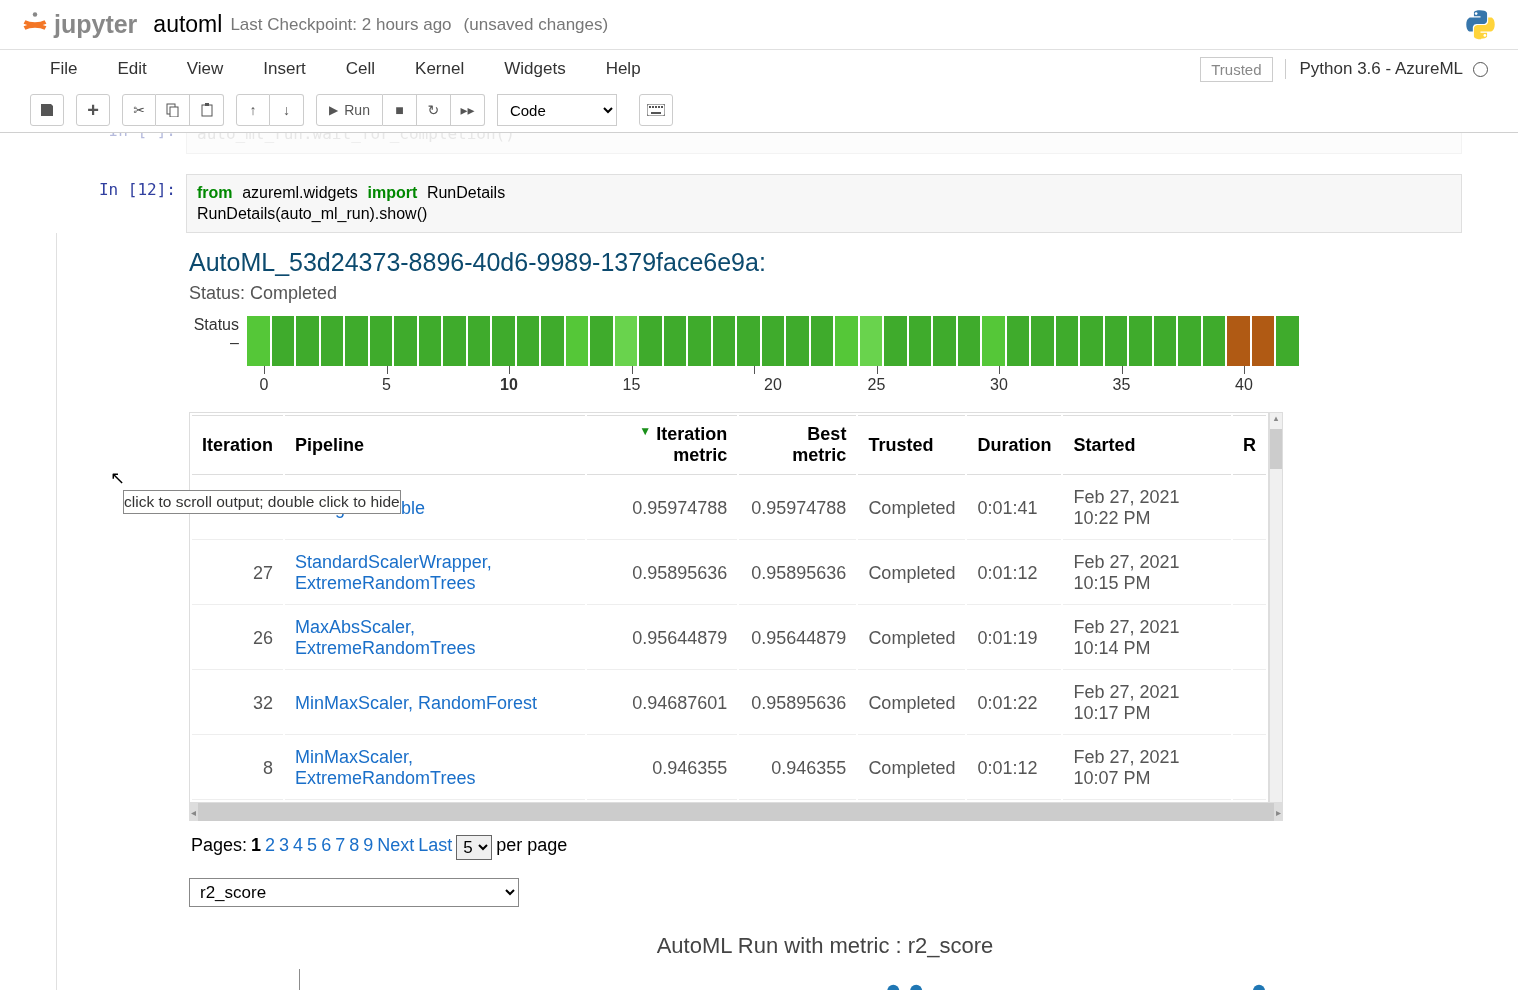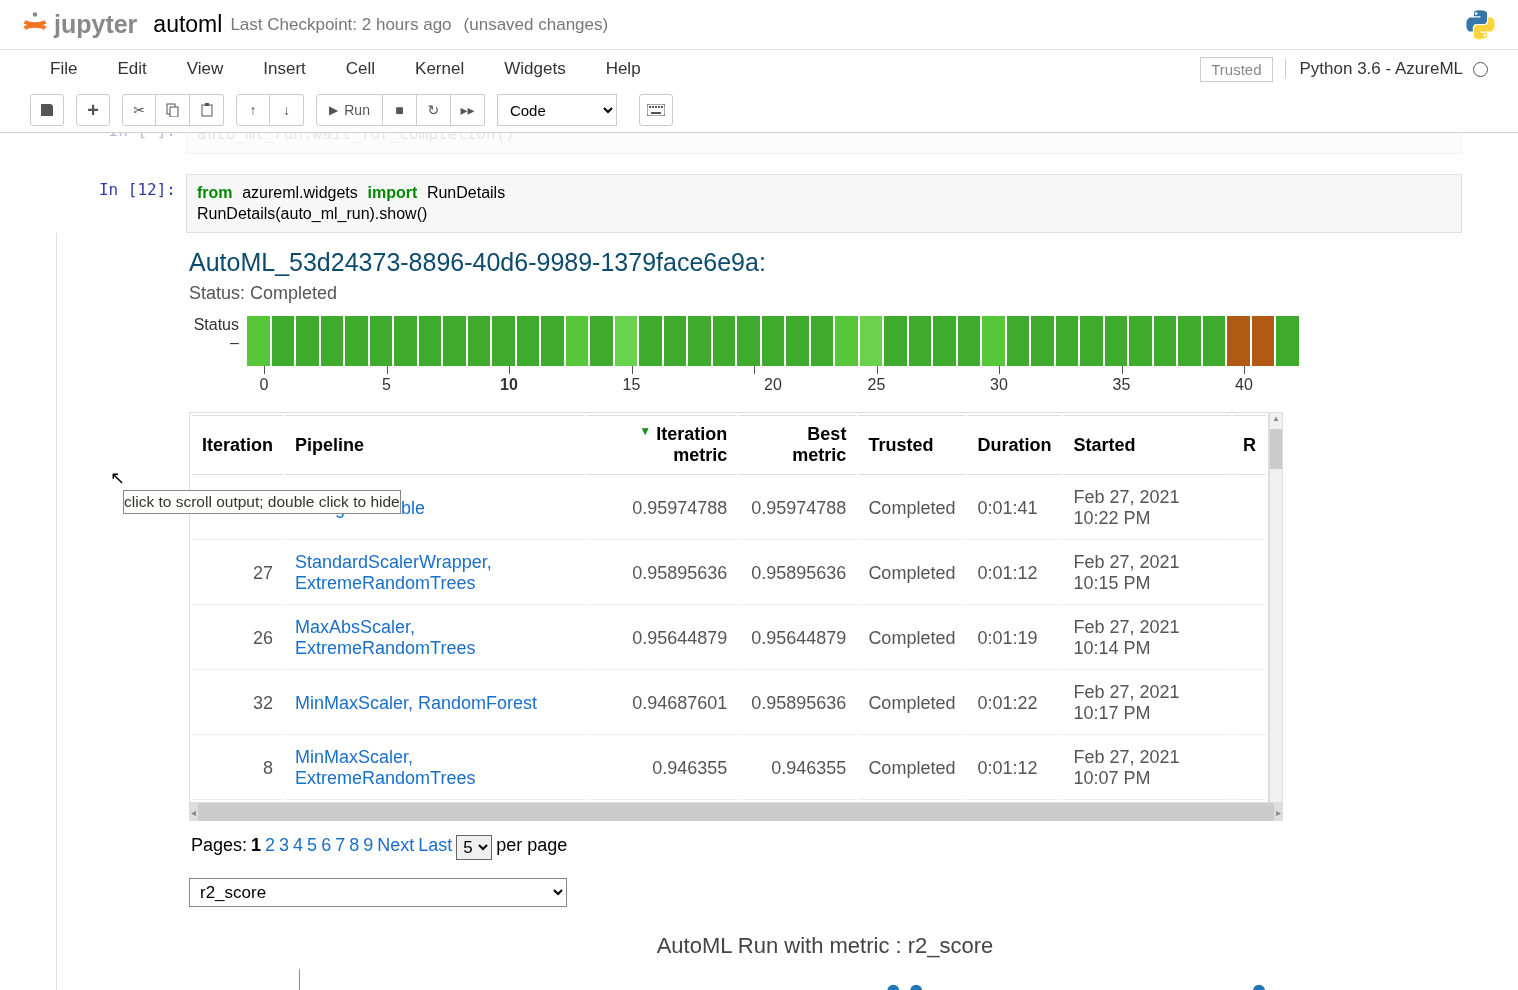--- a/index.html
+++ b/index.html
@@ -60,21 +60,21 @@
 .dt-scroll .thumb{width:100%;background:#ccc;height:40px;margin-top:4px}
 .dt-scroll .arrows{height:12px;font-size:9px;text-align:center;color:#888}
 .hscroll{height:18px;background:#ddd;margin-top:0;display:flex;align-items:center}
 .hscroll .arrows{font-size:10px;color:#888;padding:0 2px}
 .hscroll .track{flex:1;background:#ccc;height:100%}
 .pager{display:flex;align-items:flex-start;gap:4px;padding:14px 2px;font-size:18px}
 .pager .lbl{color:#000}
 .pager .pnum{color:#1a6fc9;cursor:pointer}
 .pager .pnum.cur{color:#000;font-weight:bold}
 .pager select{border:1px solid #666;font-size:17px;padding:1px 2px}
-.metric-sel{border:1px solid #888;font-size:17px;padding:3px 6px;width:378px;margin-top:4px;background:#fff}
+.metric-sel{border:1px solid #888;font-size:17px;padding:3px 6px;width:330px;margin-top:4px;background:#fff}
 .chart-title{text-align:center;font-size:22px;color:#444;padding:26px 0 10px}
 .chart{position:relative;height:150px;margin-left:110px}
 .yaxis{position:absolute;left:-58px;top:0;height:100%}
 .plot-svg{position:absolute;left:0;top:0}
 .sort-ind{color:#1a8f1a;font-size:12px;vertical-align:top}
 </style>
 </head>
 <body>
 
 <div class="header-bar">

